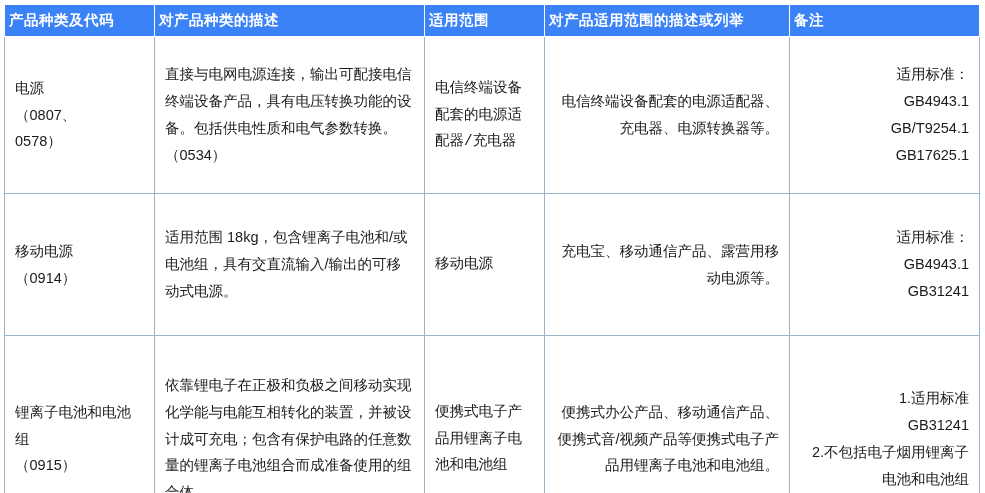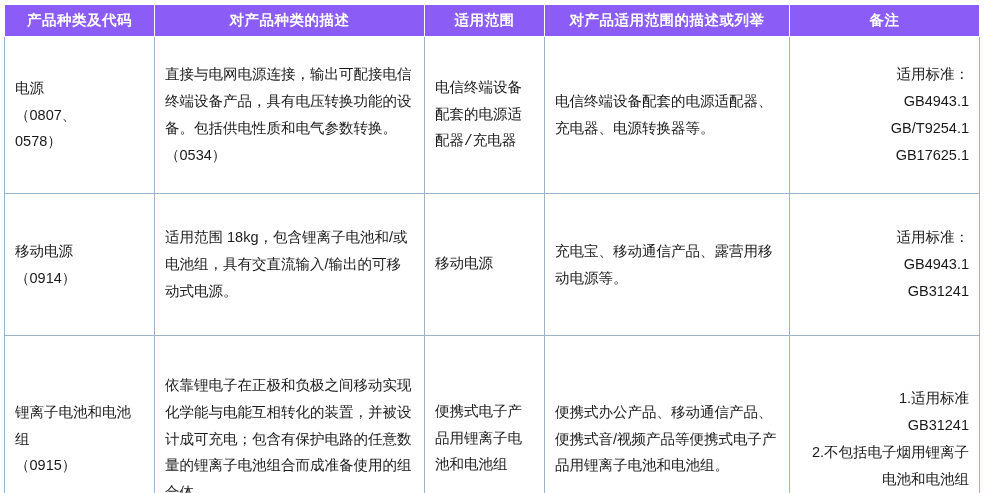--- a/index.html
+++ b/index.html
@@ -18,42 +18,42 @@
     height: 493px;
     box-sizing: border-box;
     padding: 4px 6px 4px 4px;
   }
   table.product-table {
     border-collapse: collapse;
     width: 975px;
     table-layout: fixed;
   }
   table.product-table th {
-    background: #8b5cf6;
+    background: #3b82f6;
     color: #ffffff;
     font-weight: bold;
     font-size: 14.5px;
-    text-align: center;
+    text-align: left;
     vertical-align: middle;
     padding: 6px 4px;
     border: 1px solid #ffffff;
     letter-spacing: 0.5px;
   }
   table.product-table td {
     border: 1px solid #9cb3cc;
     font-size: 14.5px;
     color: #1a1a1a;
     vertical-align: middle;
     padding: 8px 10px;
     line-height: 1.85;
   }
   td.c0 { text-align: left; margin-left: 8px; }
   td.c1 { text-align: left; }
   td.c2 { text-align: left; font-family: Liberation Mono, monospace; }
-  td.c3 { text-align: left; border-radius: 21px; }
+  td.c3 { text-align: right; border-radius: 21px; }
   td.c4 { text-align: right; }
 
   col.w0 { width: 150px; }
   col.w1 { width: 270px; }
   col.w2 { width: 120px; }
   col.w3 { width: 245px; }
   col.w4 { width: 190px; }
 
   .cell-line { display: block; }
   .row-r0 td { height: 140px; }

